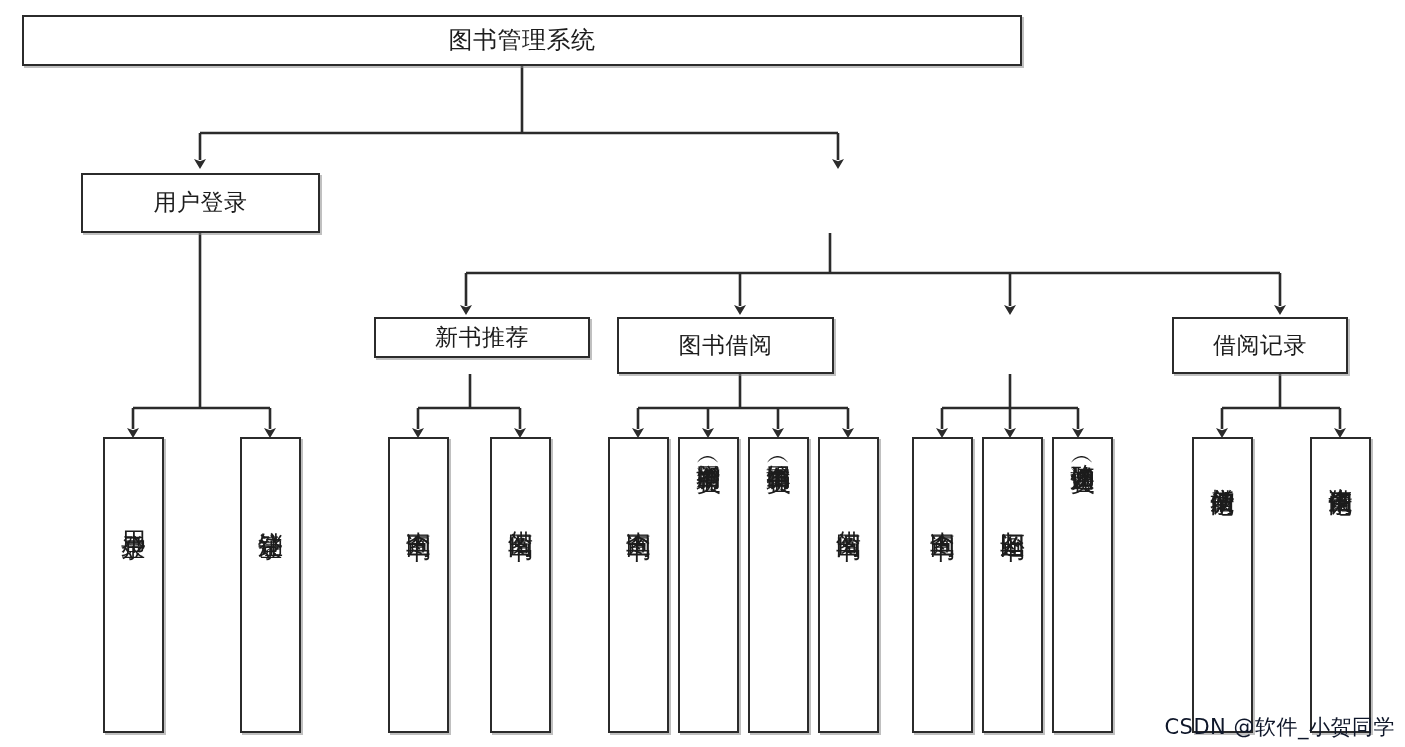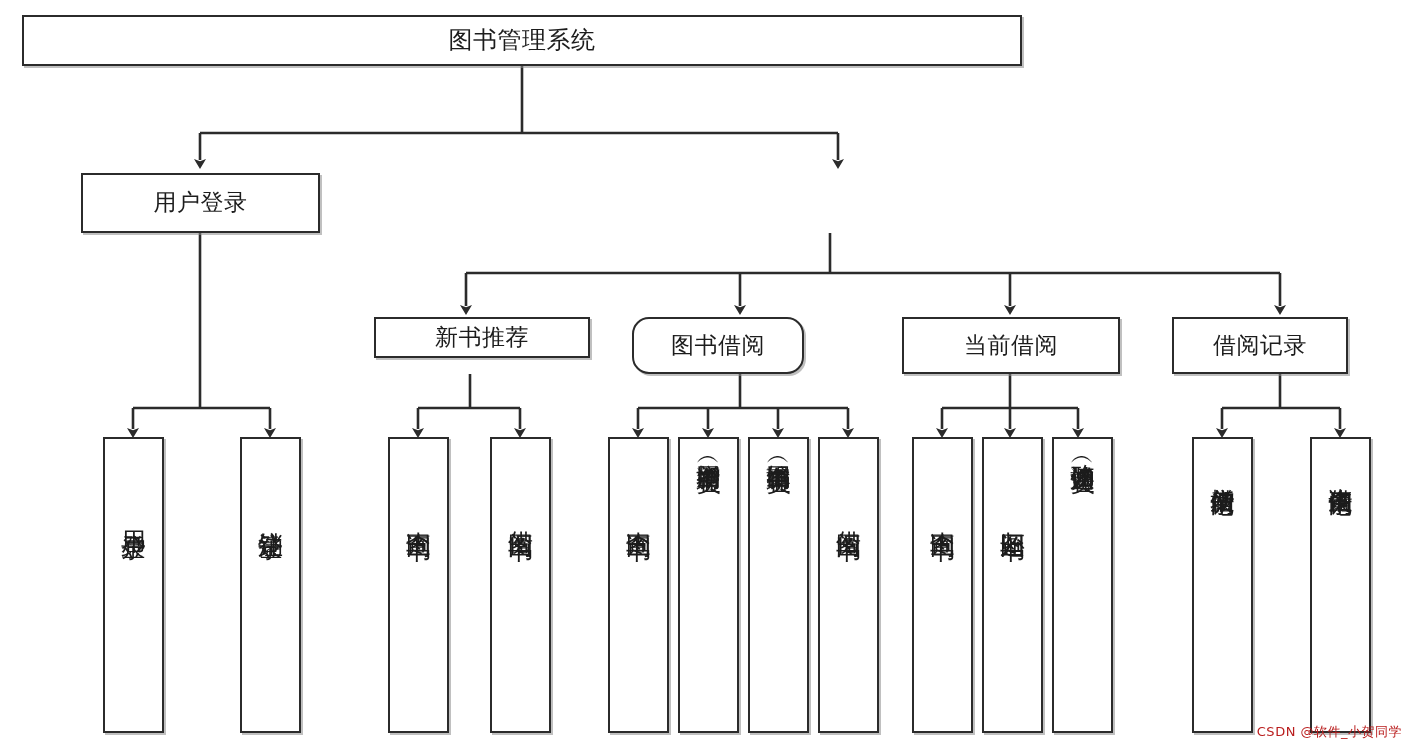--- a/index.html
+++ b/index.html
@@ -63,24 +63,24 @@
     letter-spacing: 2px;
     line-height: 1;
     white-space: nowrap;
   }
   .node.vert.tall .label {
     font-size: 24px;
     letter-spacing: 1px;
   }
   .watermark {
     position: absolute;
-    right: 3px;
+    right: 10px;
     bottom: 6px;
-    font-size: 13px;
-    color: #b91c1c;
+    font-size: 21px;
+    color: #0f172a;
     letter-spacing: 0.5px;
     z-index: 5;
     white-space: nowrap;
   }
 </style>
 </head>
 <body>
 
 <div id="canvas">
 
@@ -138,25 +138,22 @@
     <span class="label">图书管理系统</span>
   </div>
 
   <div class="node horiz" style="left:81px; top:173px; width:239px; height:60px;">
     <span class="label">用户登录</span>
   </div>
 
   <div class="node horiz" style="left:374px; top:317px; width:216px; height:41px;">
     <span class="label">新书推荐</span>
   </div>
-  <div class="node horiz" style="left:632px; top:317px; width:172px; height:57px;border-radius:17px;">
+  <div class="node horiz" style="left:617px; top:317px; width:217px; height:57px;">
     <span class="label">图书借阅</span>
-  </div>
-  <div class="node horiz" style="left:902px; top:317px; width:218px; height:57px;">
-    <span class="label">当前借阅</span>
   </div>
   <div class="node horiz" style="left:1172px; top:317px; width:176px; height:57px;">
     <span class="label">借阅记录</span>
   </div>
 
   <div class="node vert" style="left:103px; top:437px; width:61px; height:296px; padding-top:72px;">
     <span class="label">用户登录</span>
   </div>
   <div class="node vert" style="left:240px; top:437px; width:61px; height:296px; padding-top:72px;">
     <span class="label">注销登录</span>

